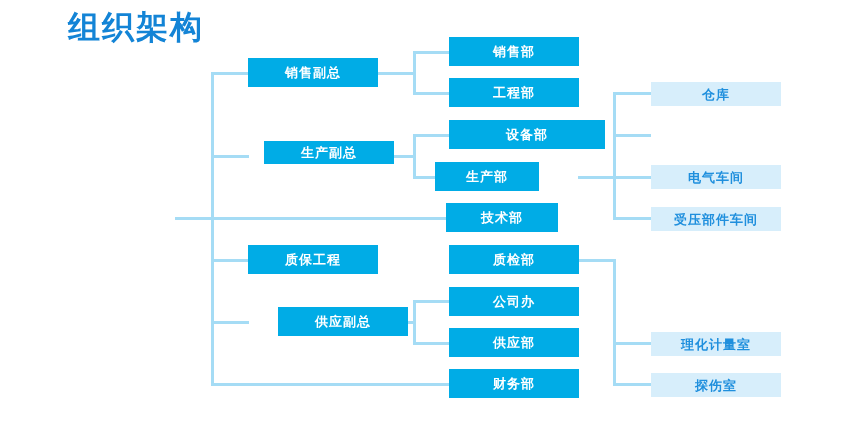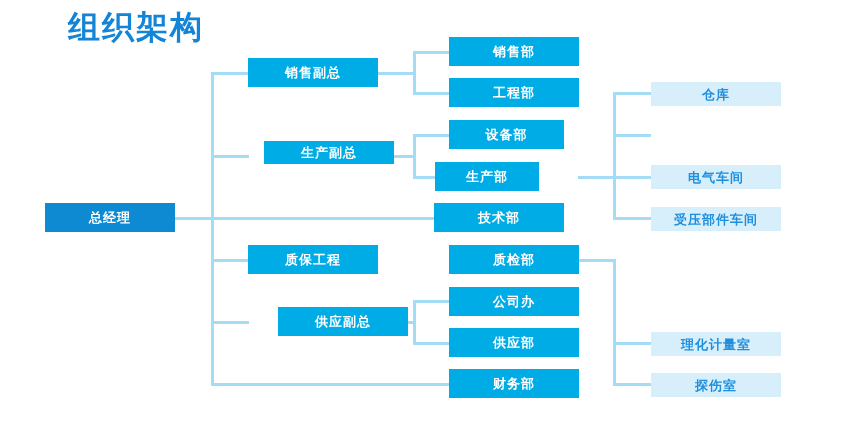--- a/index.html
+++ b/index.html
@@ -100,32 +100,31 @@
   <div class="line h" style="left:613px; top:92px; width:38px;"></div>
   <div class="line h" style="left:613px; top:134px; width:38px;"></div>
   <div class="line h" style="left:613px; top:176px; width:38px;"></div>
   <div class="line h" style="left:613px; top:217px; width:38px;"></div>
 
   <div class="line h" style="left:578px; top:259px; width:38px;"></div>
   <div class="line v" style="left:613px; top:259px; height:127px;"></div>
   <div class="line h" style="left:613px; top:342px; width:38px;"></div>
   <div class="line h" style="left:613px; top:383px; width:38px;"></div>
 
-  <div class="node root" style="left:45px; top:203px; width:130px; height:29px;">总经理</div>
 
   <div class="node mid" style="left:248px; top:58px; width:130px; height:29px;">销售副总</div>
   <div class="node mid" style="left:264px; top:141px; width:130px; height:23px;">生产副总</div>
   <div class="node mid" style="left:248px; top:245px; width:130px; height:29px;">质保工程</div>
   <div class="node mid" style="left:248px; top:307px; width:130px; height:29px;margin-left:30px;">供应副总</div>
 
   <div class="node mid" style="left:449px; top:37px; width:130px; height:29px;">销售部</div>
   <div class="node mid" style="left:449px; top:78px; width:130px; height:29px;">工程部</div>
-  <div class="node mid" style="left:449px; top:120px; width:115px; height:29px;">设备部</div>
+  <div class="node mid" style="left:449px; top:120px; width:156px; height:29px;">设备部</div>
   <div class="node mid" style="left:435px; top:162px; width:104px; height:29px;">生产部</div>
-  <div class="node mid" style="left:434px; top:203px; width:130px; height:29px;">技术部</div>
+  <div class="node mid" style="left:446px; top:203px; width:112px; height:29px;">技术部</div>
   <div class="node mid" style="left:449px; top:245px; width:130px; height:29px;">质检部</div>
   <div class="node mid" style="left:449px; top:287px; width:130px; height:29px;">公司办</div>
   <div class="node mid" style="left:449px; top:328px; width:130px; height:29px;">供应部</div>
   <div class="node leaf" style="left:651px; top:82px; width:130px; height:24px;">仓库</div>
 
   <div class="node mid" style="left:449px; top:369px; width:130px; height:29px;">财务部</div>
   <div class="node leaf" style="left:651px; top:165px; width:130px; height:24px;">电气车间</div>
   <div class="node leaf" style="left:651px; top:207px; width:130px; height:24px;">受压部件车间</div>
   <div class="node leaf" style="left:651px; top:332px; width:130px; height:24px;">理化计量室</div>
   <div class="node leaf" style="left:651px; top:373px; width:130px; height:24px;">探伤室</div>

